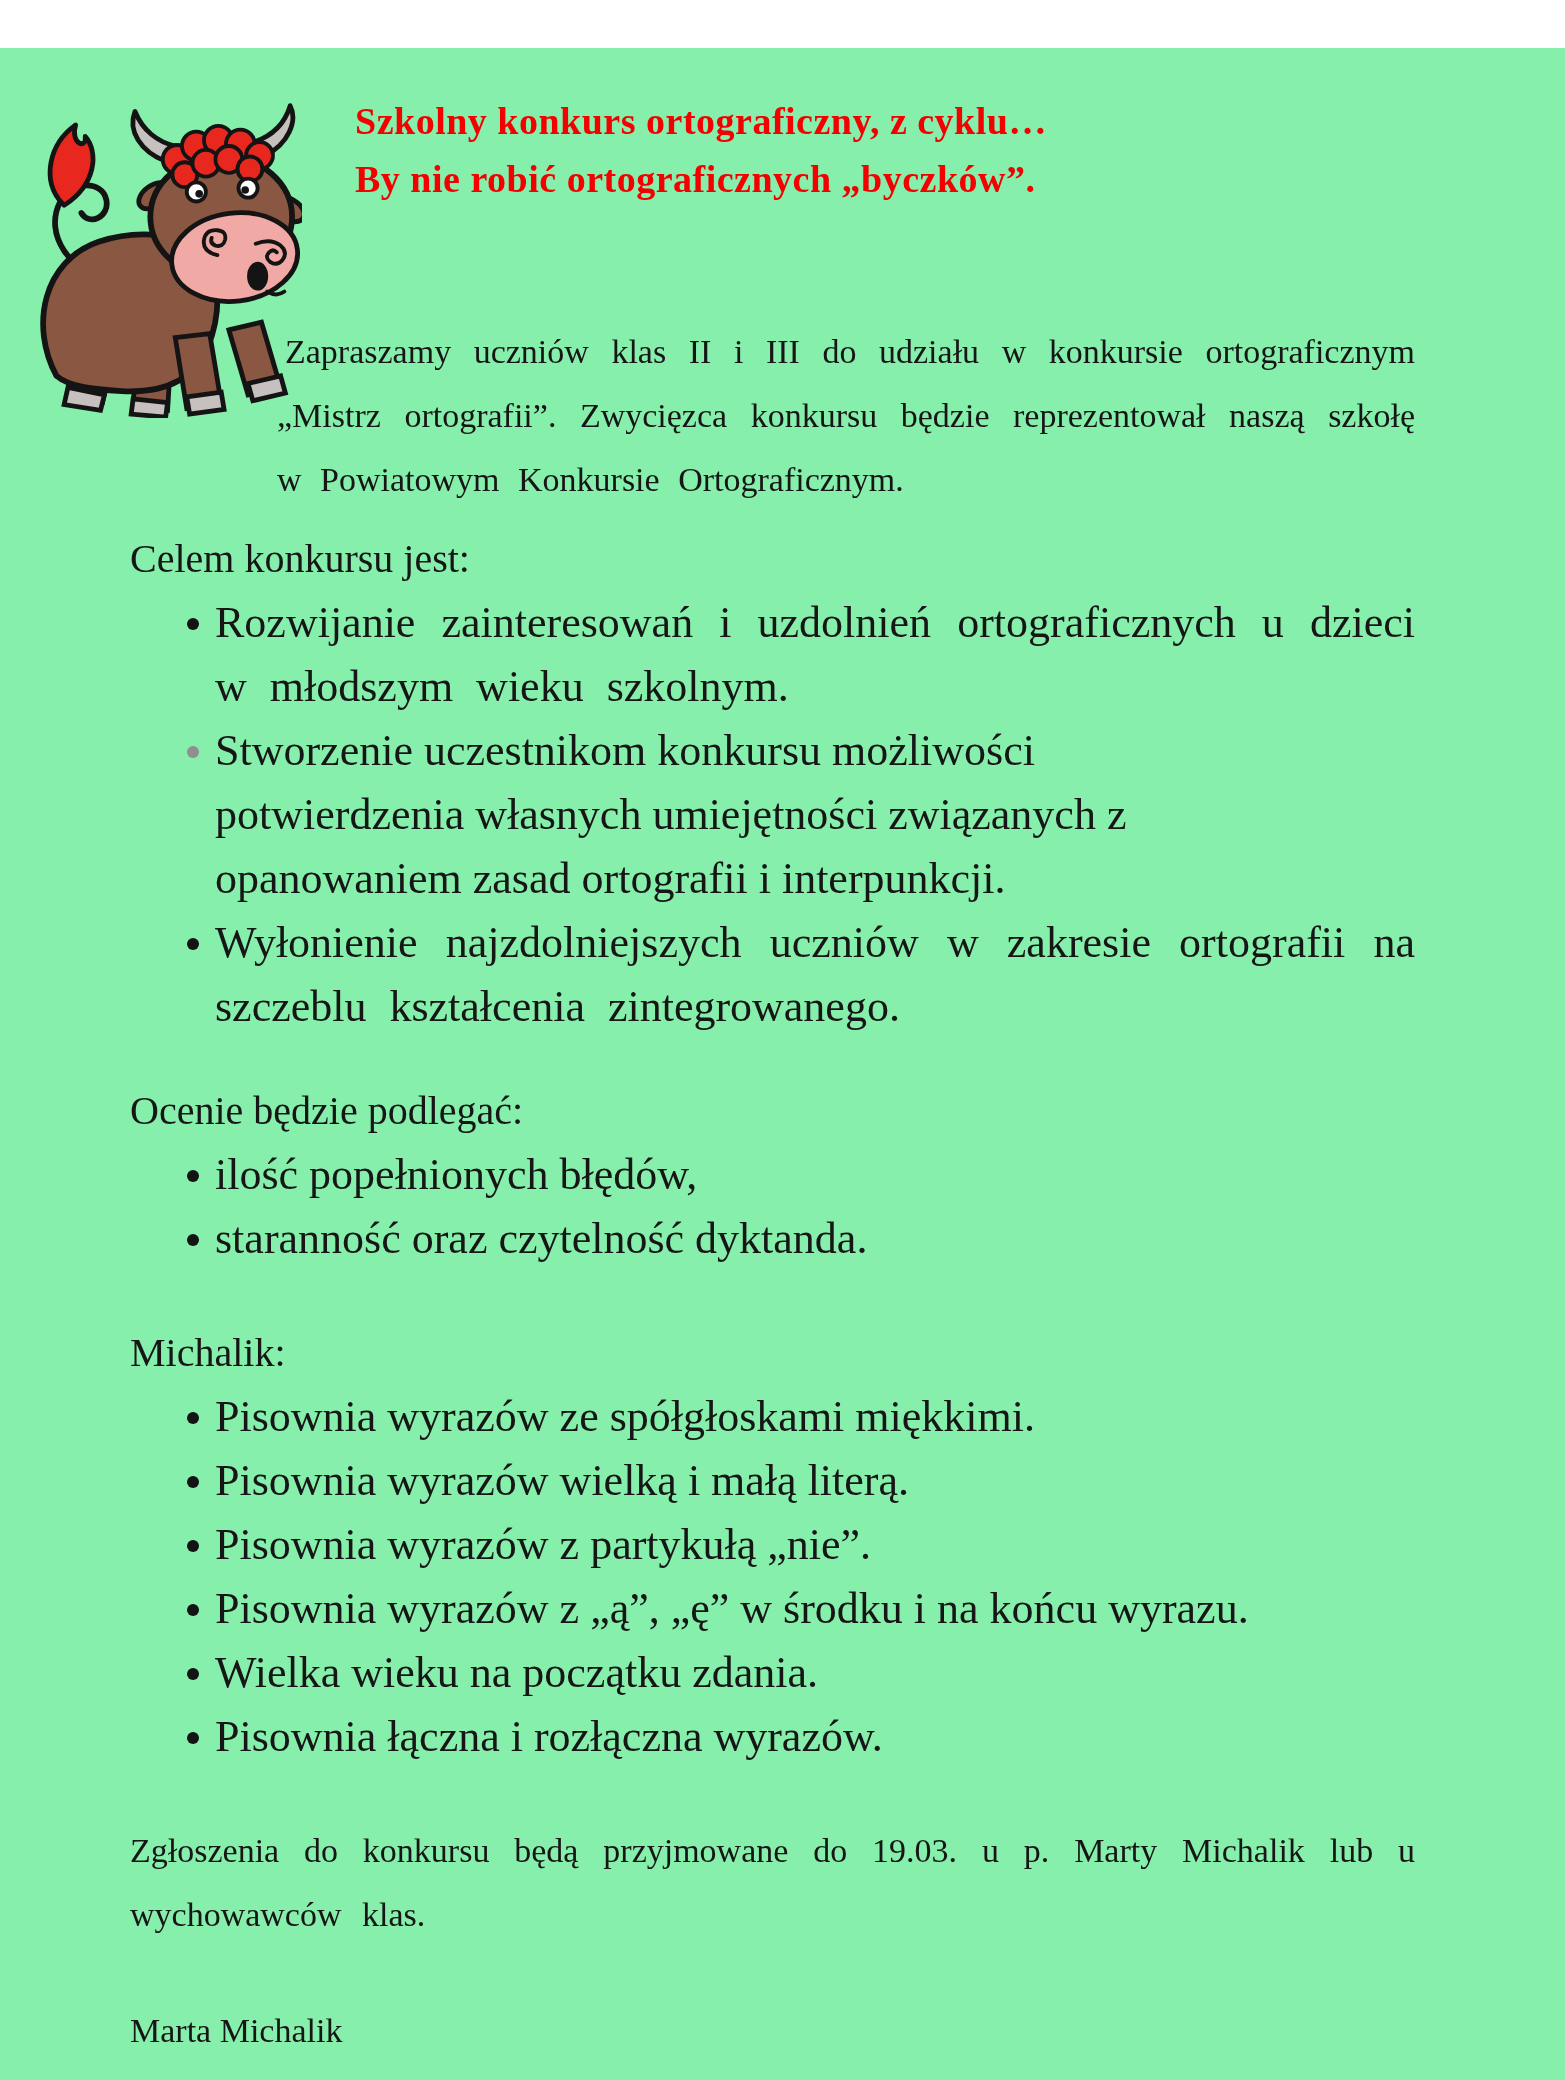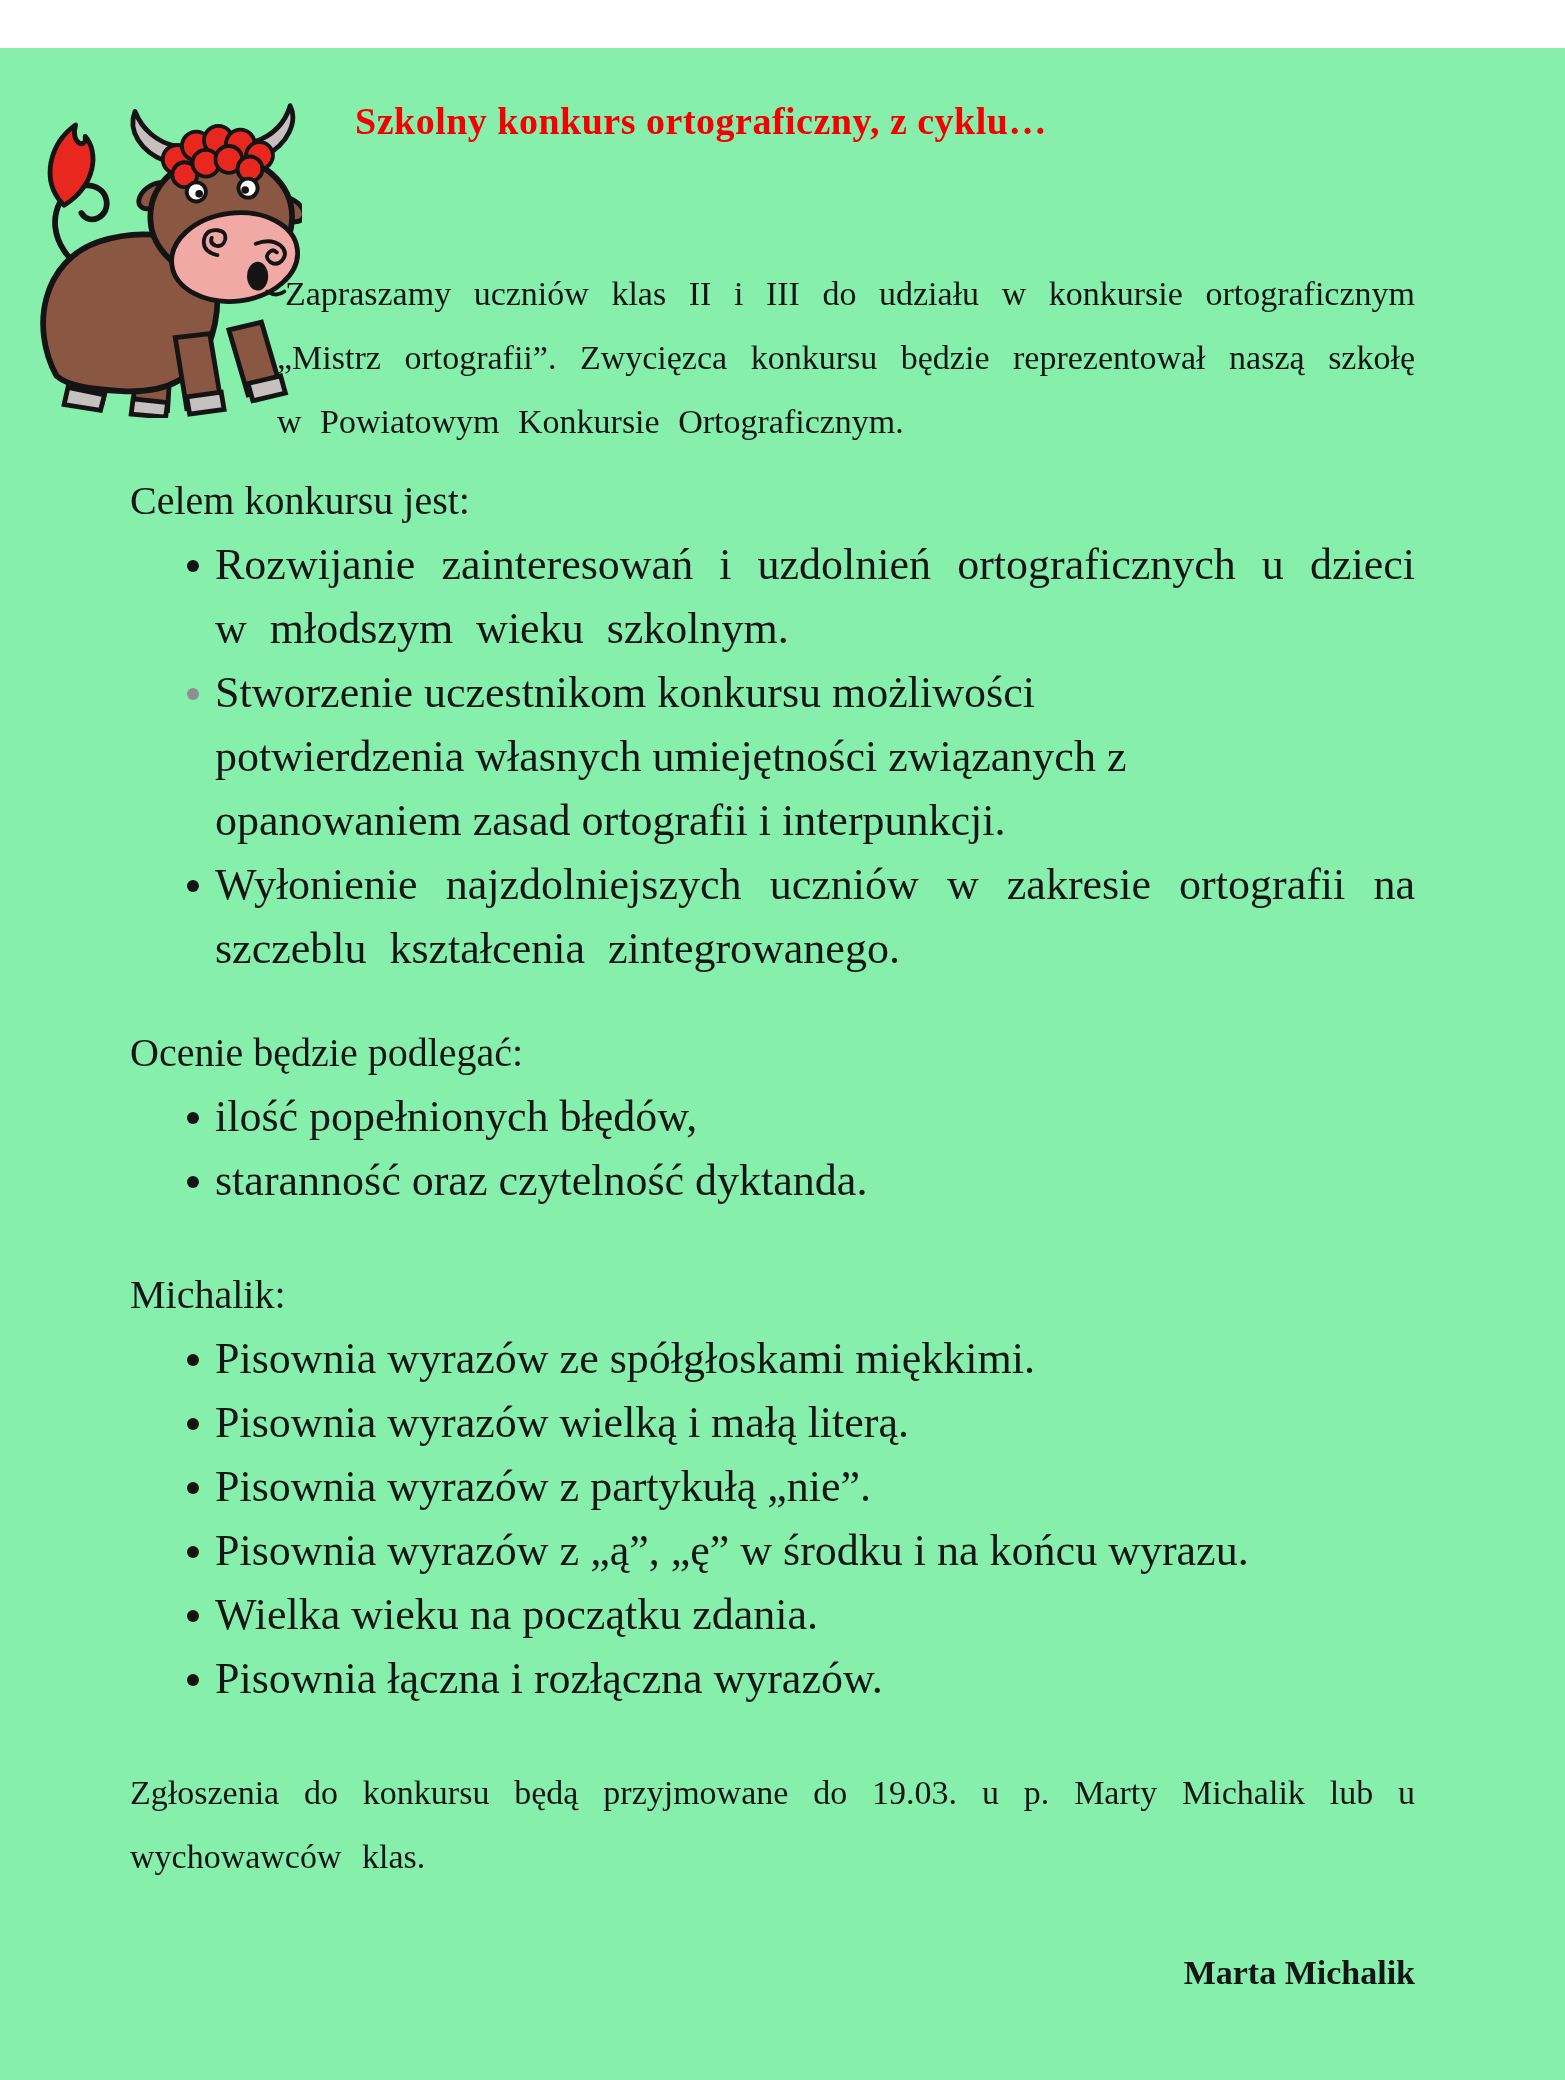--- a/index.html
+++ b/index.html
@@ -39,22 +39,22 @@
   .list-goals li:nth-child(1),
   .list-goals li:nth-child(3){text-align:justify;word-spacing:12px;}
   .list-goals li:nth-child(2){padding-right:140px;}
   .list-goals li:nth-child(2)::before{background:#8f8f8f;}
   .closing{
     margin:50px 0 0 0;font-size:34px;line-height:64px;
     text-align:justify;word-spacing:12px;
   }
   .closing b,.intro b{font-weight:400;}
   .signature{
-    margin:52px 0 0 0;text-align:right;
-    font-weight:700;font-size:34px;line-height:64px;
+    margin:52px 0 0 0;text-align:left;
+    font-weight:400;font-size:34px;line-height:64px;
   }
 </style>
 </head>
 <body>
 
 <div class="page">
 
   <svg class="bull" viewBox="0 0 300 332" aria-hidden="true">
 
     <path d="M106,190 C58,182 30,140 48,106 C60,84 92,84 96,104 C100,122 78,132 70,118" fill="none" stroke="#141414" stroke-width="6" stroke-linecap="round"></path>
@@ -101,20 +101,21 @@
 
     <path d="M212,162 q-16,-4 -14,-16 q2,-11 14,-10 q10,1 8,10 q-2,8 -10,6 q-6,-2 -4,-8" fill="none" stroke="#141414" stroke-width="4" stroke-linecap="round"></path>
     <path d="M252,150 q16,-6 26,2 q8,7 2,15 q-6,7 -13,2 q-6,-5 -1,-10 q4,-4 8,0" fill="none" stroke="#141414" stroke-width="4" stroke-linecap="round"></path>
 
     <ellipse cx="254" cy="184" rx="11" ry="15" fill="#141414"></ellipse>
     <path d="M264,200 q10,6 18,0" stroke="#141414" stroke-width="4" fill="none" stroke-linecap="round"></path>
   </svg>
 
   <header class="title-block">
     <div class="title-line">Szkolny konkurs ortograficzny, z cyklu…</div>
+    <div class="title-line">By nie robić ortograficznych „byczków”.</div>
   </header>
 
   <p class="intro"><span>Zapraszamy uczniów klas </span><b>II i III</b><span> do udziału w konkursie ortograficznym </span><b>„Mistrz ortografii”</b><span>. Zwycięzca konkursu będzie reprezentował naszą szkołę w Powiatowym Konkursie Ortograficznym.</span></p>
 
   <h2 class="heading h-goals">Celem konkursu jest:</h2>
   <ul class="doc-list list-goals">
       <li>Rozwijanie zainteresowań i uzdolnień ortograficznych u dzieci w młodszym wieku szkolnym.</li>
       <li>Stworzenie uczestnikom konkursu możliwości potwierdzenia własnych umiejętności związanych z opanowaniem zasad ortografii i interpunkcji.</li>
       <li>Wyłonienie najzdolniejszych uczniów w zakresie ortografii na szczeblu kształcenia zintegrowanego.</li>
     </ul>

